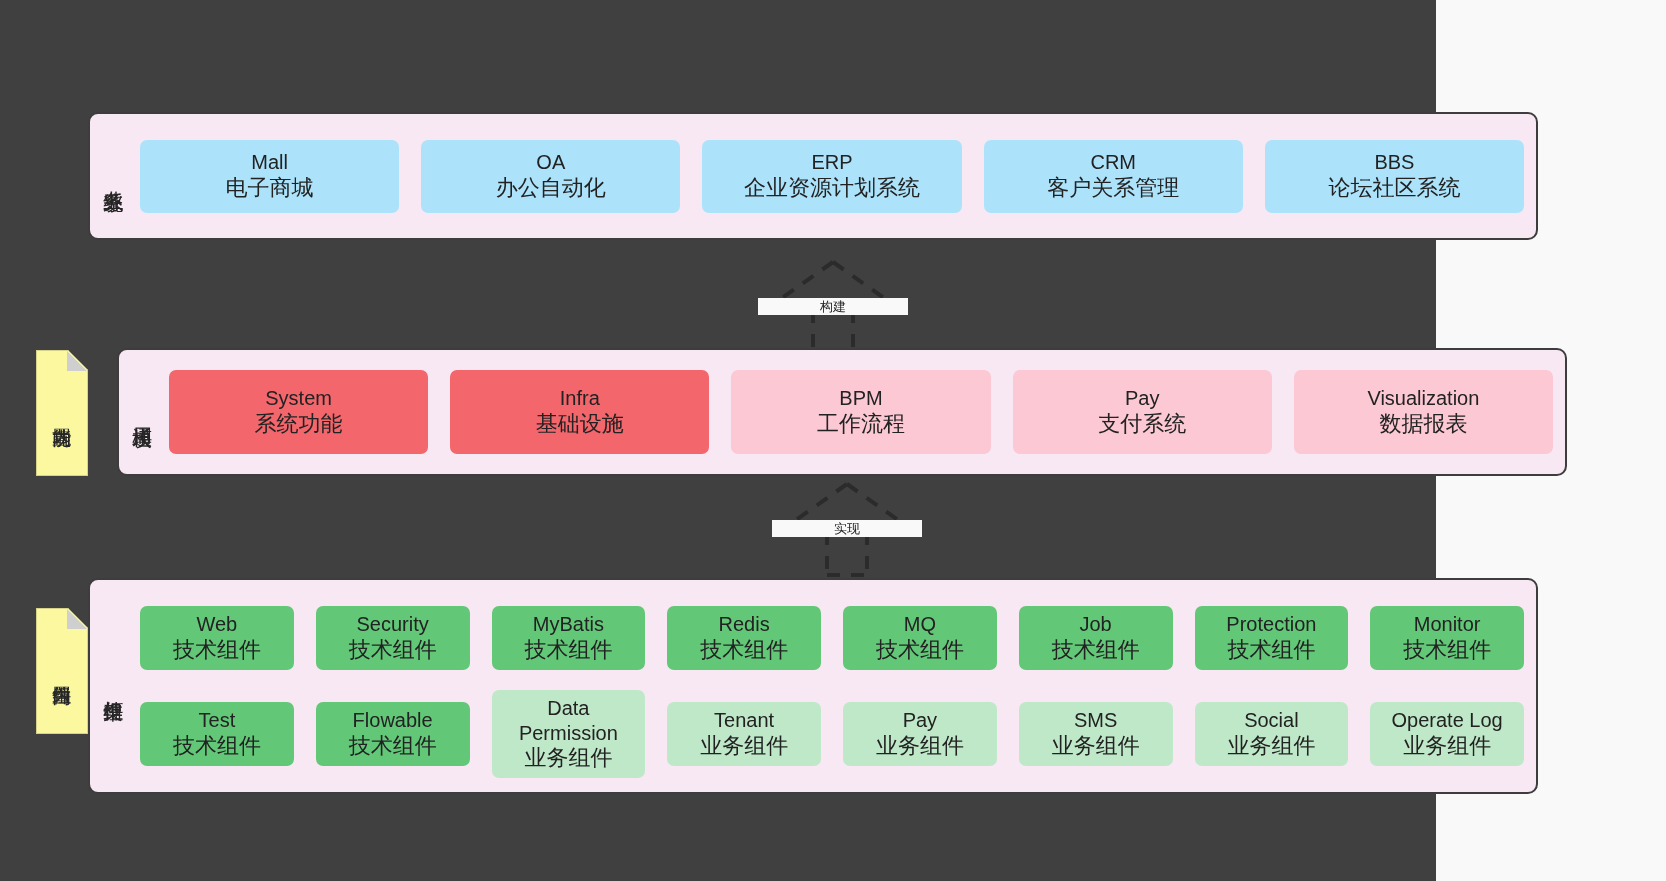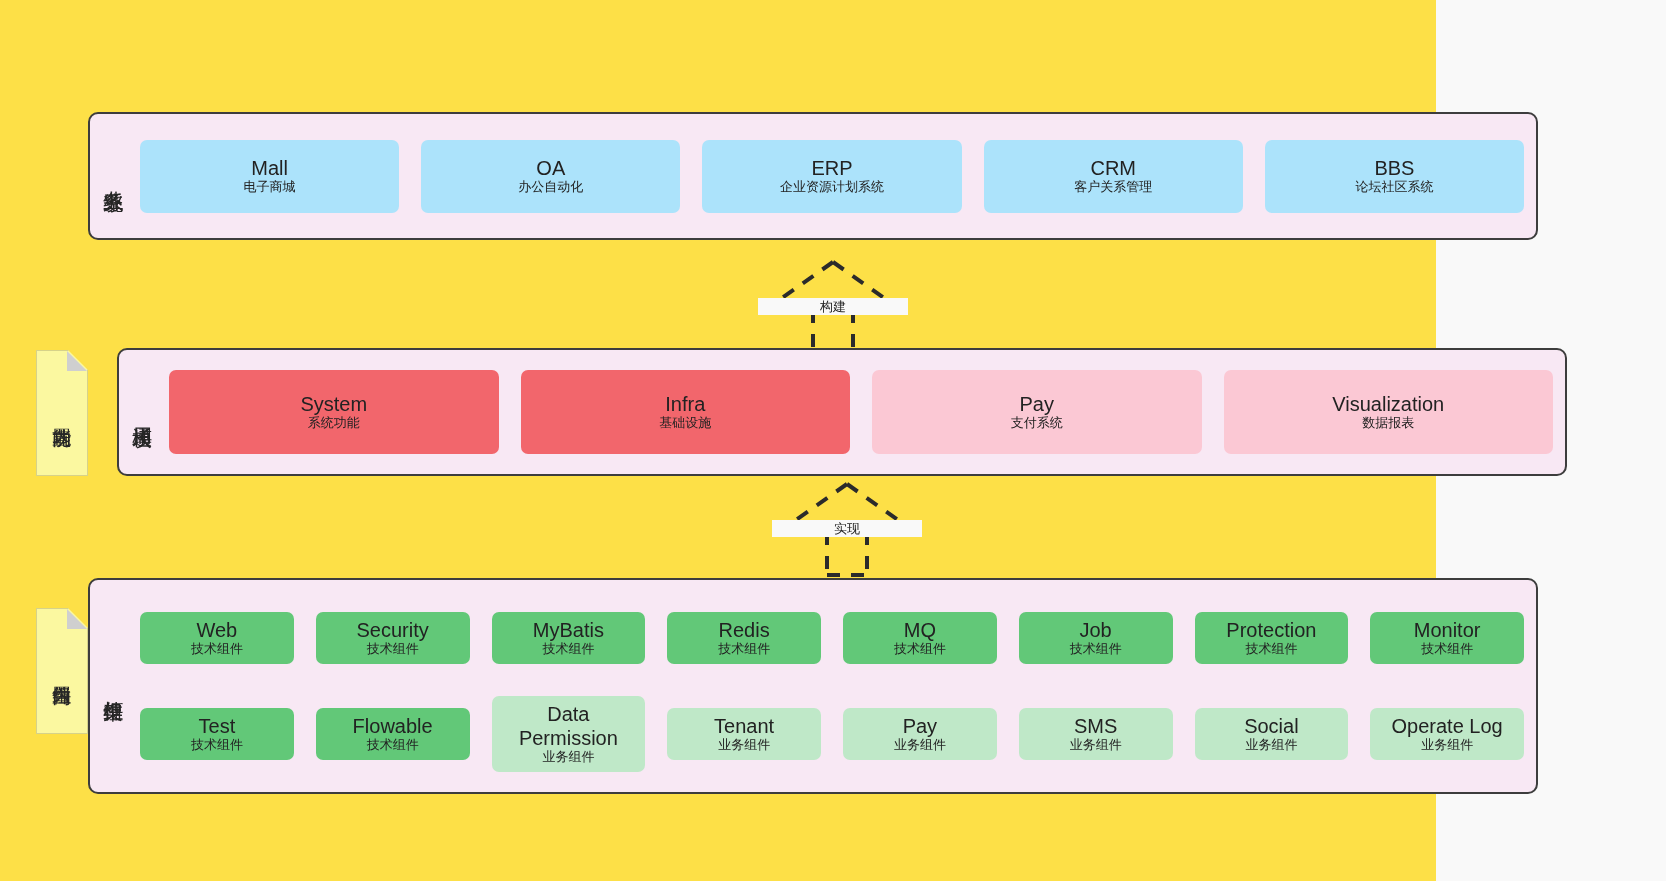--- a/index.html
+++ b/index.html
@@ -7,21 +7,21 @@
     width: 1666px;
     height: 881px;
     background: #f9f9f9;
     font-family: "Liberation Sans", "DejaVu Sans", sans-serif;
     overflow: hidden;
   }
   #stage {
     position: relative;
     width: 1436px;
     height: 881px;
-    background: #fde047;
+    background: #404040;
   }
 
   
   .layer {
     position: absolute;
     background: #f8e8f4;
     border: 2px solid #3d3d3d;
     border-radius: 10px;
     display: flex;
     align-items: stretch;
@@ -61,21 +61,21 @@
     flex-direction: column;
     align-items: center;
     justify-content: center;
     text-align: center;
     color: #222222;
     line-height: 1.22;
     padding: 6px 4px;
     user-select: none;
   }
   .cell .t1 { font-size: 20px; }
-  .cell .t2 { font-size: 13px; font-family: Liberation Mono, monospace; }
+  .cell .t2 { font-size: 22px; }
 
   
   .c-blue        { background: #ace3fb; }
   .c-red         { background: #f2666c; }
   .c-pink        { background: #fbc8d4; }
   .c-green       { background: #62c878; }
   .c-lightgreen  { background: #bfe8c8; }
 
   
   #layer-business { left: 88px;  top: 112px; width: 1450px; height: 128px; }
@@ -190,20 +190,24 @@
       <div class="row">
         <div class="cell c-red">
           <span class="t1">System</span>
           <span class="t2">系统功能</span>
         </div>
         <div class="cell c-red">
           <span class="t1">Infra</span>
           <span class="t2">基础设施</span>
         </div>
         <div class="cell c-pink">
+          <span class="t1">BPM</span>
+          <span class="t2">工作流程</span>
+        </div>
+        <div class="cell c-pink">
           <span class="t1">Pay</span>
           <span class="t2">支付系统</span>
         </div>
         <div class="cell c-pink">
           <span class="t1">Visualization</span>
           <span class="t2">数据报表</span>
         </div>
       </div>
     </div>
   </div>

